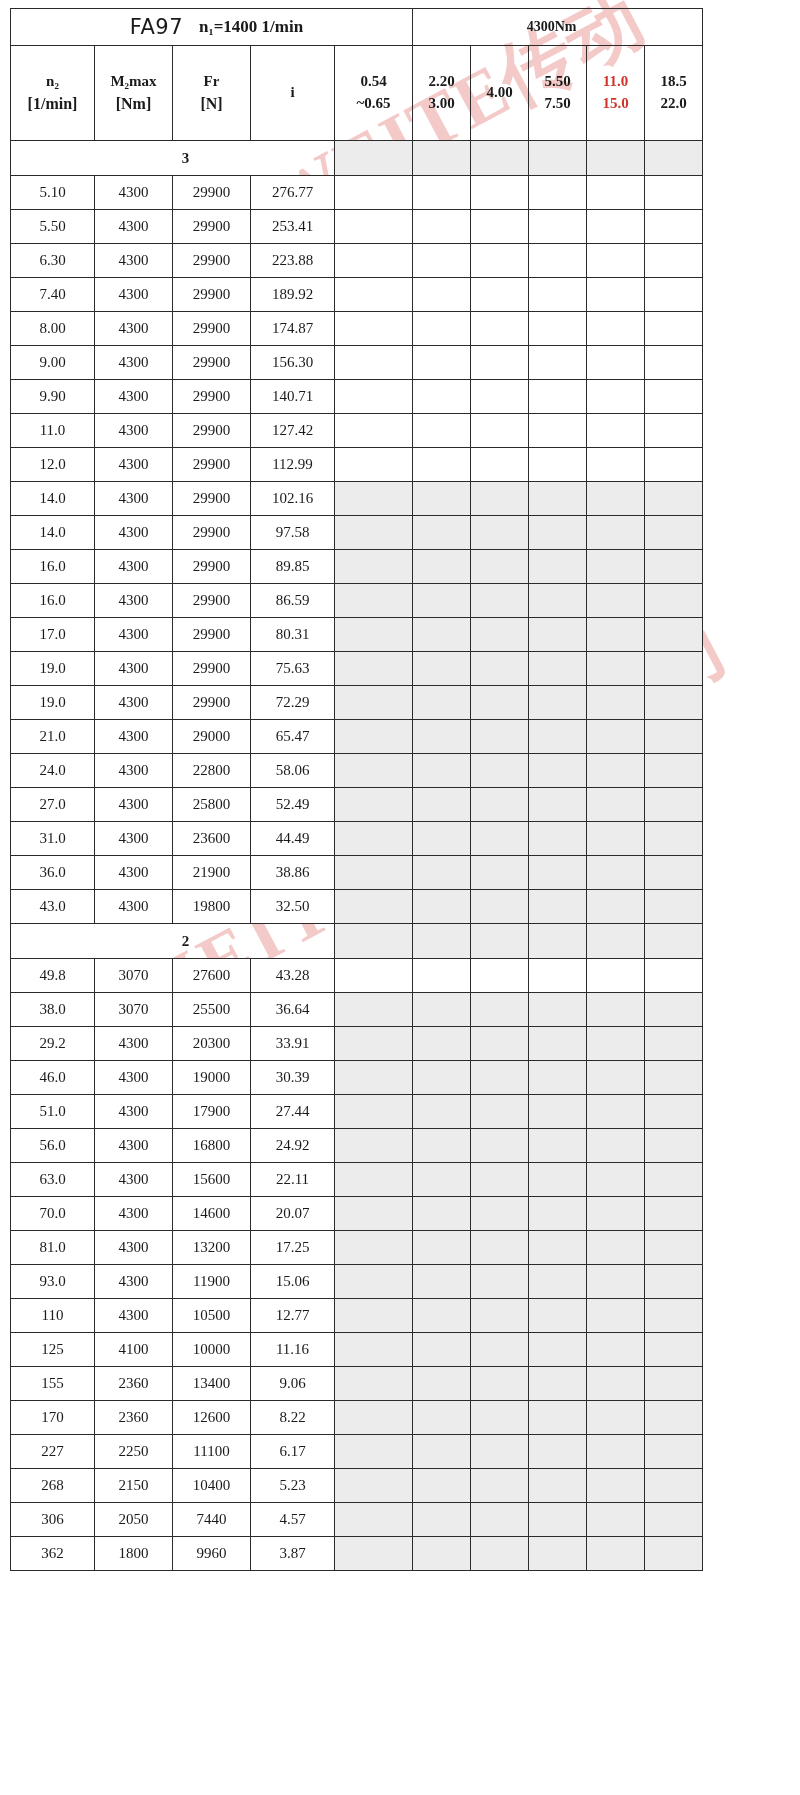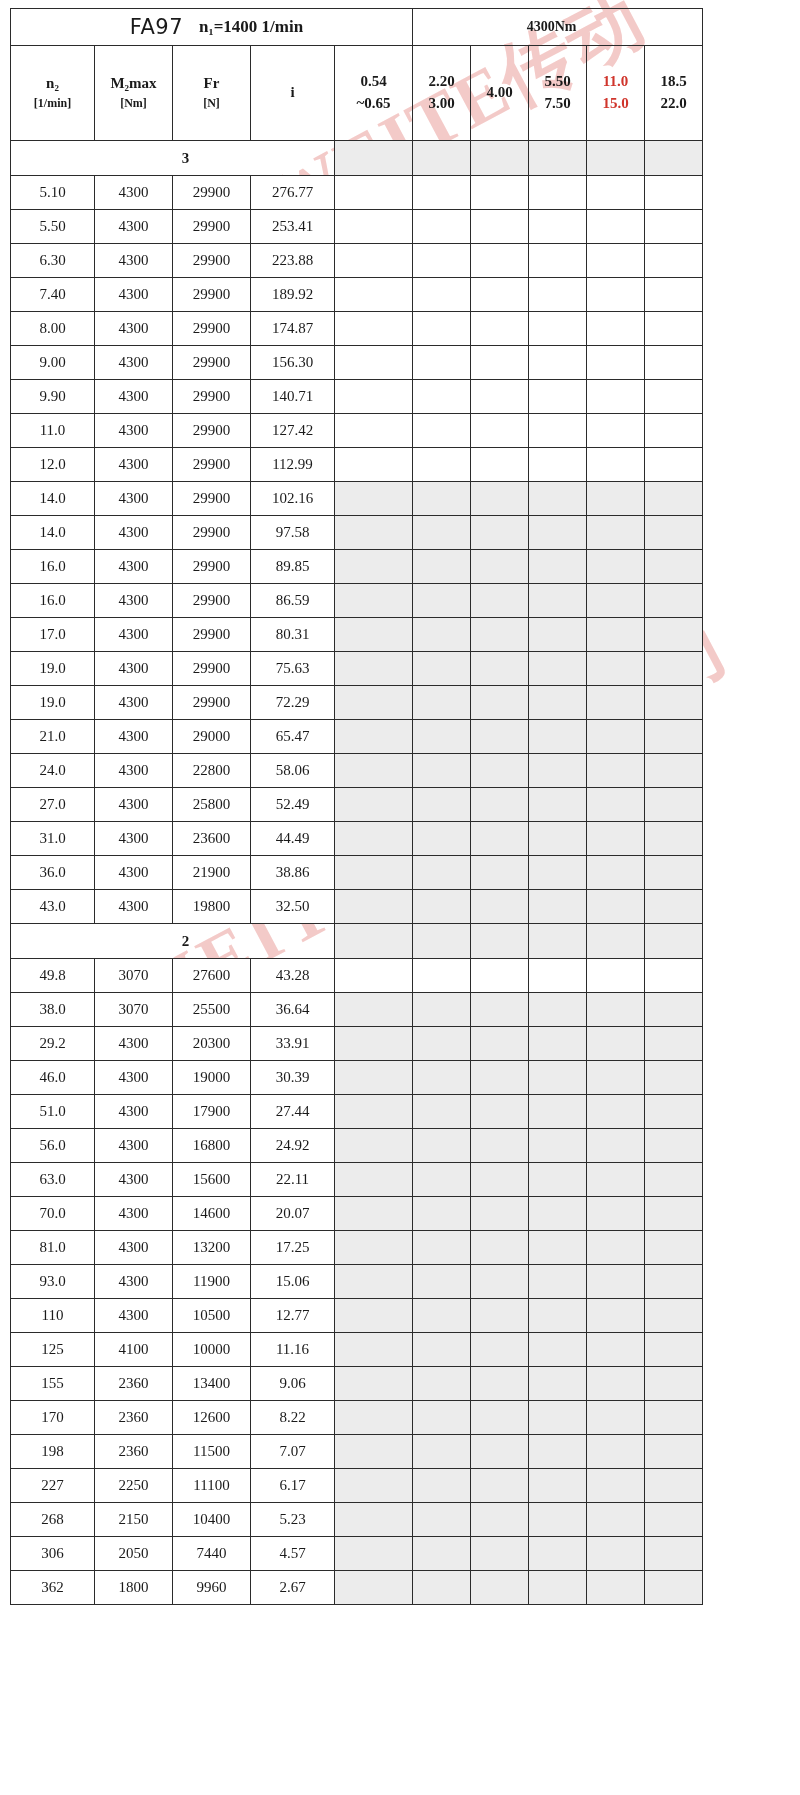--- a/index.html
+++ b/index.html
@@ -103,21 +103,21 @@
   }
 
   
   .hdr td {
     height: 94px;
     font-weight: bold;
     font-size: 15px;
     line-height: 1.45;
   }
   .hdr .unit {
-    font-size: 12px;
+    font-size: 16px;
     font-weight: bold;
   }
   .hdr-red {
     color: #d0352c;
   }
   .hdr .l1, .hdr .l2 {
     display: block;
   }
 
   
@@ -665,32 +665,20 @@
           <td class="val">12600</td>
           <td class="val">8.22</td>
           <td class="shade"></td>
           <td class="shade"></td>
           <td class="shade"></td>
           <td class="shade"></td>
           <td class="shade"></td>
           <td class="shade"></td>
         </tr>
       <tr class="data">
-          <td class="val">198</td>
-          <td class="val">2360</td>
-          <td class="val">11500</td>
-          <td class="val">7.07</td>
-          <td class="shade"></td>
-          <td class="shade"></td>
-          <td class="shade"></td>
-          <td class="shade"></td>
-          <td class="shade"></td>
-          <td class="shade"></td>
-        </tr>
-      <tr class="data">
           <td class="val">227</td>
           <td class="val">2250</td>
           <td class="val">11100</td>
           <td class="val">6.17</td>
           <td class="shade"></td>
           <td class="shade"></td>
           <td class="shade"></td>
           <td class="shade"></td>
           <td class="shade"></td>
           <td class="shade"></td>
@@ -716,21 +704,21 @@
           <td class="shade"></td>
           <td class="shade"></td>
           <td class="shade"></td>
           <td class="shade"></td>
           <td class="shade"></td>
         </tr>
       <tr class="data">
           <td class="val">362</td>
           <td class="val">1800</td>
           <td class="val">9960</td>
-          <td class="val">2.67</td>
+          <td class="val">3.87</td>
           <td class="shade"></td>
           <td class="shade"></td>
           <td class="shade"></td>
           <td class="shade"></td>
           <td class="shade"></td>
           <td class="shade"></td>
         </tr>
     </tbody>
   </table>
 </div>

